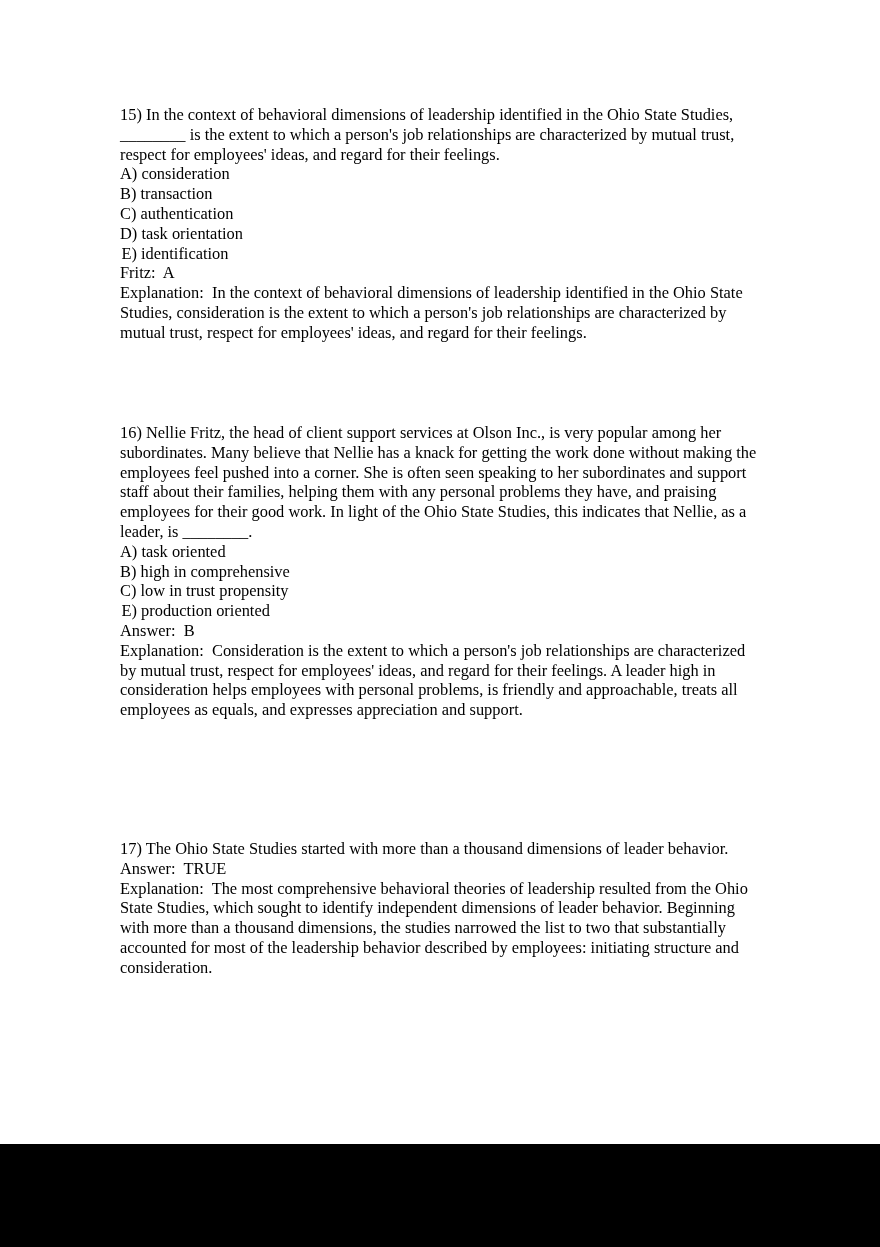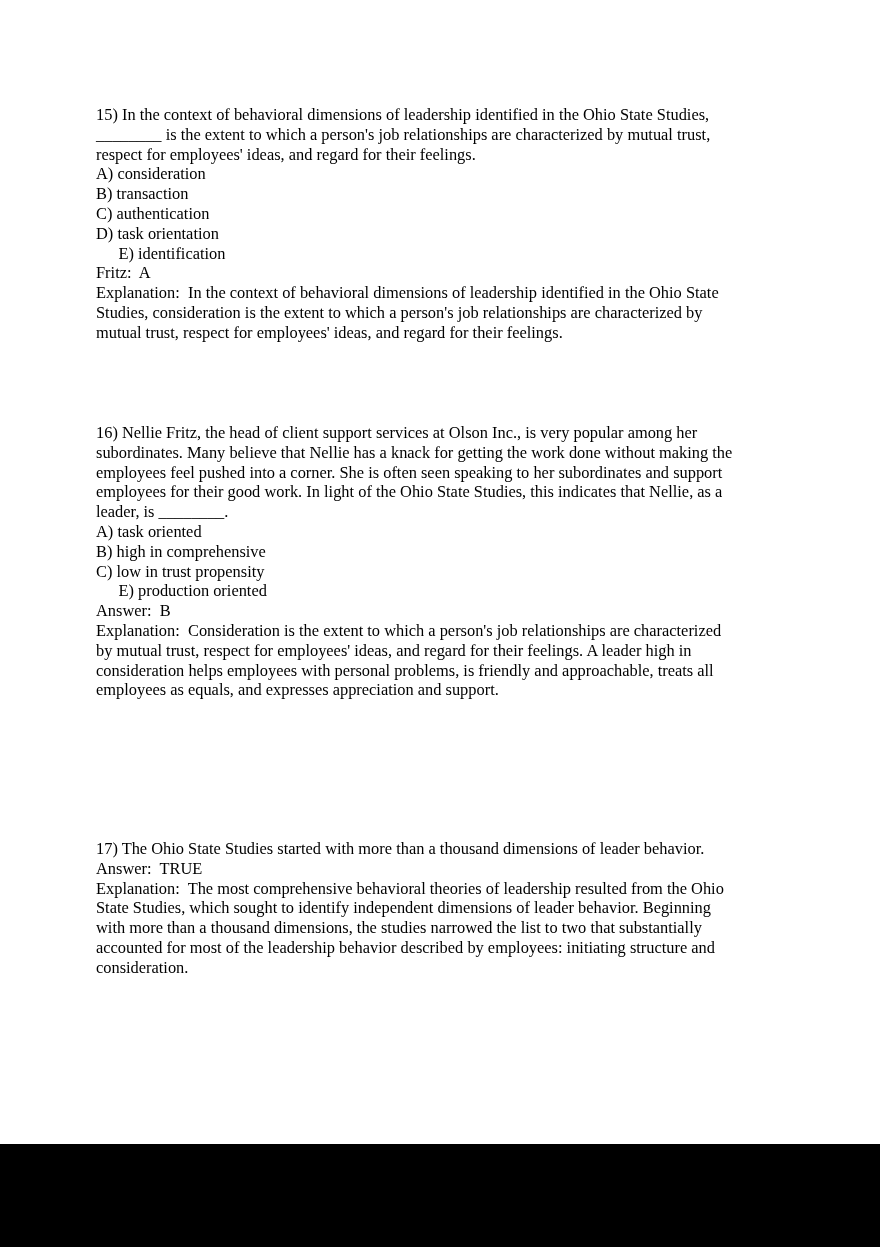--- a/index.html
+++ b/index.html
@@ -18,35 +18,34 @@
     .page {
       position: absolute;
       left: 0;
       top: 0;
       width: 880px;
       height: 1144px;
       background: #ffffff;
     }
     .question {
       position: absolute;
-      left: 96px;
+      left: 120px;
       width: 680px;
       font-size: 16.4px;
       line-height: 19.8px;
     }
     .q15 { top: 105px; }
     .q16 { top: 423px; }
     .q17 { top: 839px; }
     .line {
       display: block;
       white-space: pre;
     }
     .opt-e {
       padding-left: 1.5px;
-      margin-left: 21px;
     }
     .bottom-bar {
       position: absolute;
       left: 0;
       top: 1144px;
       width: 880px;
       height: 103px;
       background: #000000;
     }
   </style>
@@ -67,20 +66,21 @@
     <span class="line">Fritz:  A</span>
     <span class="line">Explanation:  In the context of behavioral dimensions of leadership identified in the Ohio State</span>
     <span class="line">Studies, consideration is the extent to which a person's job relationships are characterized by</span>
     <span class="line">mutual trust, respect for employees' ideas, and regard for their feelings.</span>
   </div>
 
   <div class="question q16">
     <span class="line">16) Nellie Fritz, the head of client support services at Olson Inc., is very popular among her</span>
     <span class="line">subordinates. Many believe that Nellie has a knack for getting the work done without making the</span>
     <span class="line">employees feel pushed into a corner. She is often seen speaking to her subordinates and support</span>
+    <span class="line">staff about their families, helping them with any personal problems they have, and praising</span>
     <span class="line">employees for their good work. In light of the Ohio State Studies, this indicates that Nellie, as a</span>
     <span class="line">leader, is ________.</span>
     <span class="line">A) task oriented</span>
     <span class="line">B) high in comprehensive</span>
     <span class="line">C) low in trust propensity</span>
     <span class="line opt-e">E) production oriented</span>
     <span class="line">Answer:  B</span>
     <span class="line">Explanation:  Consideration is the extent to which a person's job relationships are characterized</span>
     <span class="line">by mutual trust, respect for employees' ideas, and regard for their feelings. A leader high in</span>
     <span class="line">consideration helps employees with personal problems, is friendly and approachable, treats all</span>

